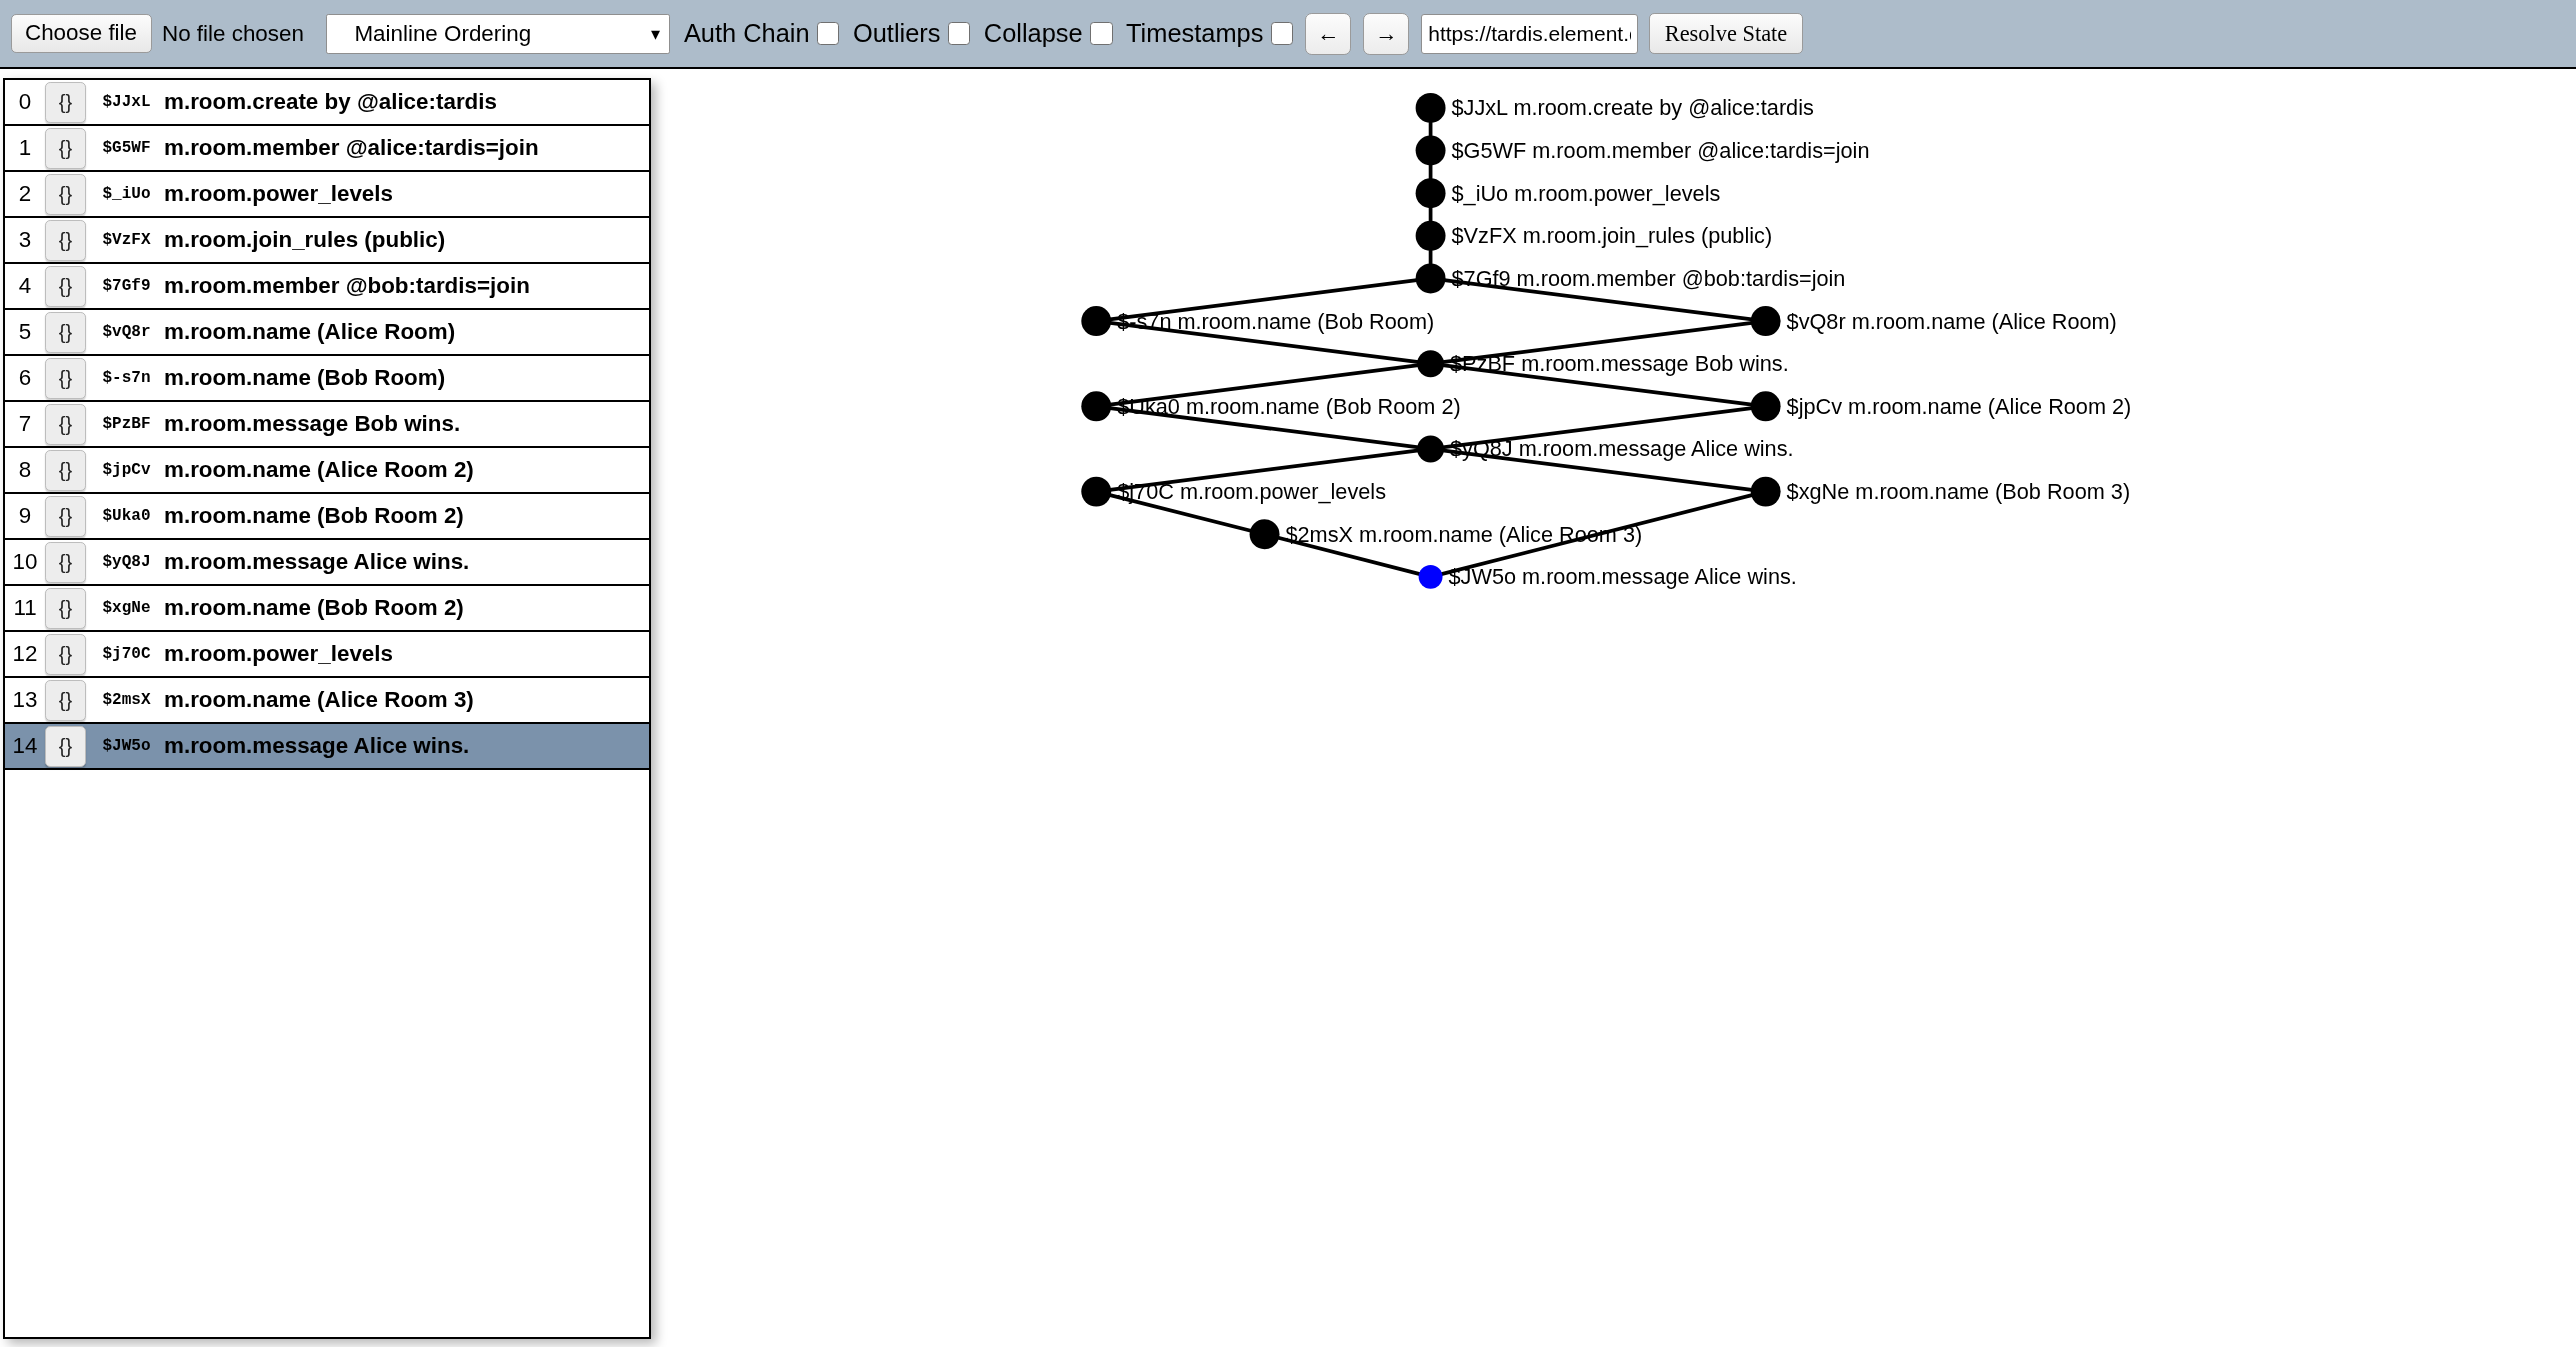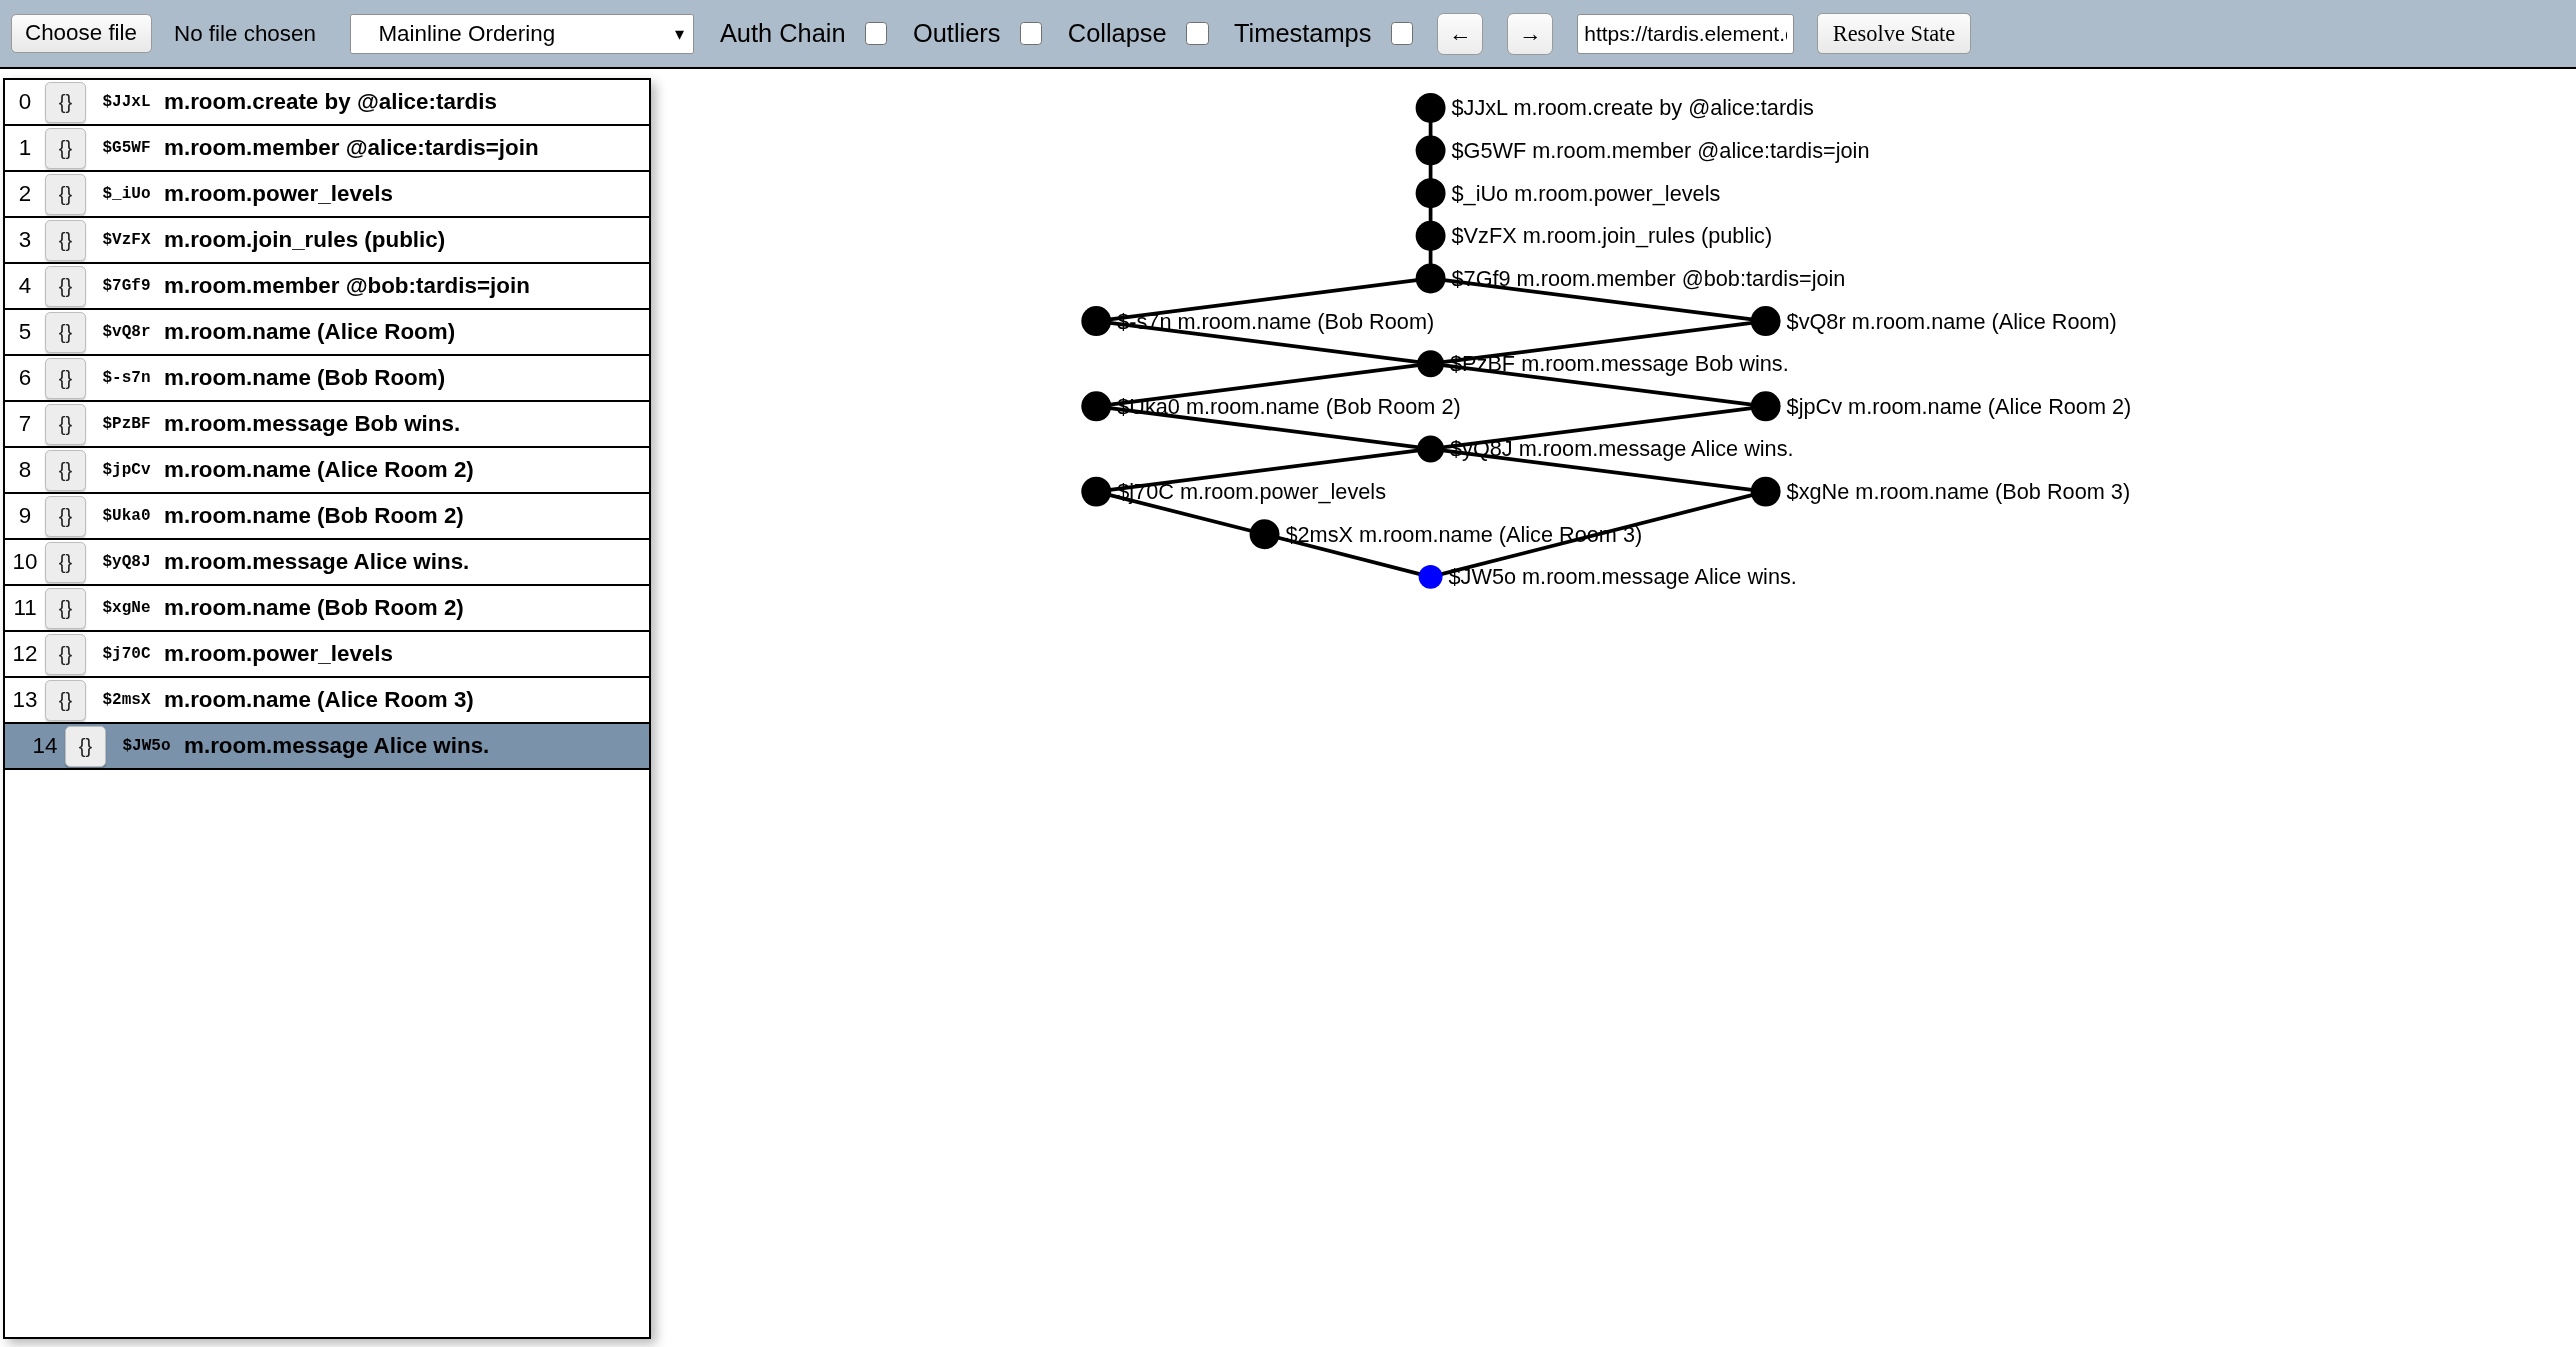--- a/index.html
+++ b/index.html
@@ -11,21 +11,21 @@
     position:relative;
   }
   
   #toolbar{
     position:absolute;left:0;top:0;width:2576px;height:69px;
     background:#adbcca;
     border-bottom:2.2px solid #000;
     box-sizing:border-box;
     display:flex;align-items:center;
     padding-left:10.5px;
-    gap:12px;
+    gap:0px;
   }
   .tb-btn{
     font-family:"Liberation Sans", sans-serif;
     font-size:22.4px;
     background:linear-gradient(#fcfcfc,#e8e8e8);
     border:1.5px solid #9a9a9a;
     border-radius:5.2px;
     padding:6px 13.5px;
     color:#000;
     cursor:pointer;
@@ -118,21 +118,21 @@
     overflow:hidden;
   }
   .ev-row{
     display:flex;align-items:center;
     height:46px;
     border-bottom:2.2px solid #000;
     box-sizing:border-box;
     background:#ffffff;
     cursor:pointer;
   }
-  .ev-row.sel{ background:#7b92ab;padding-left:20px; }
+  .ev-row.sel{ background:#7b92ab; }
   .ev-idx{
     width:40px;text-align:center;
     font-size:22.4px;color:#000;
     font-family:"Liberation Sans", sans-serif;
     flex:0 0 auto;
   }
   .ev-json{
     width:39px;height:39px;
     flex:0 0 auto;
     background:#ededed;

